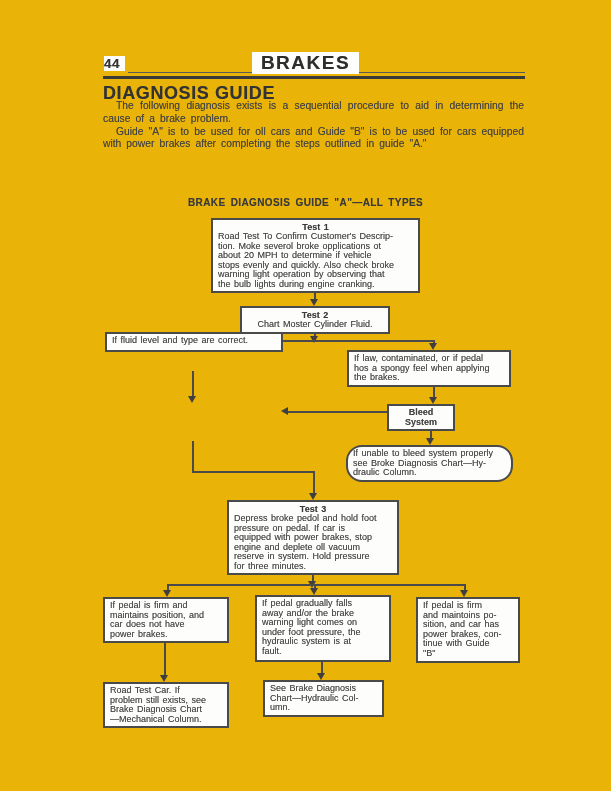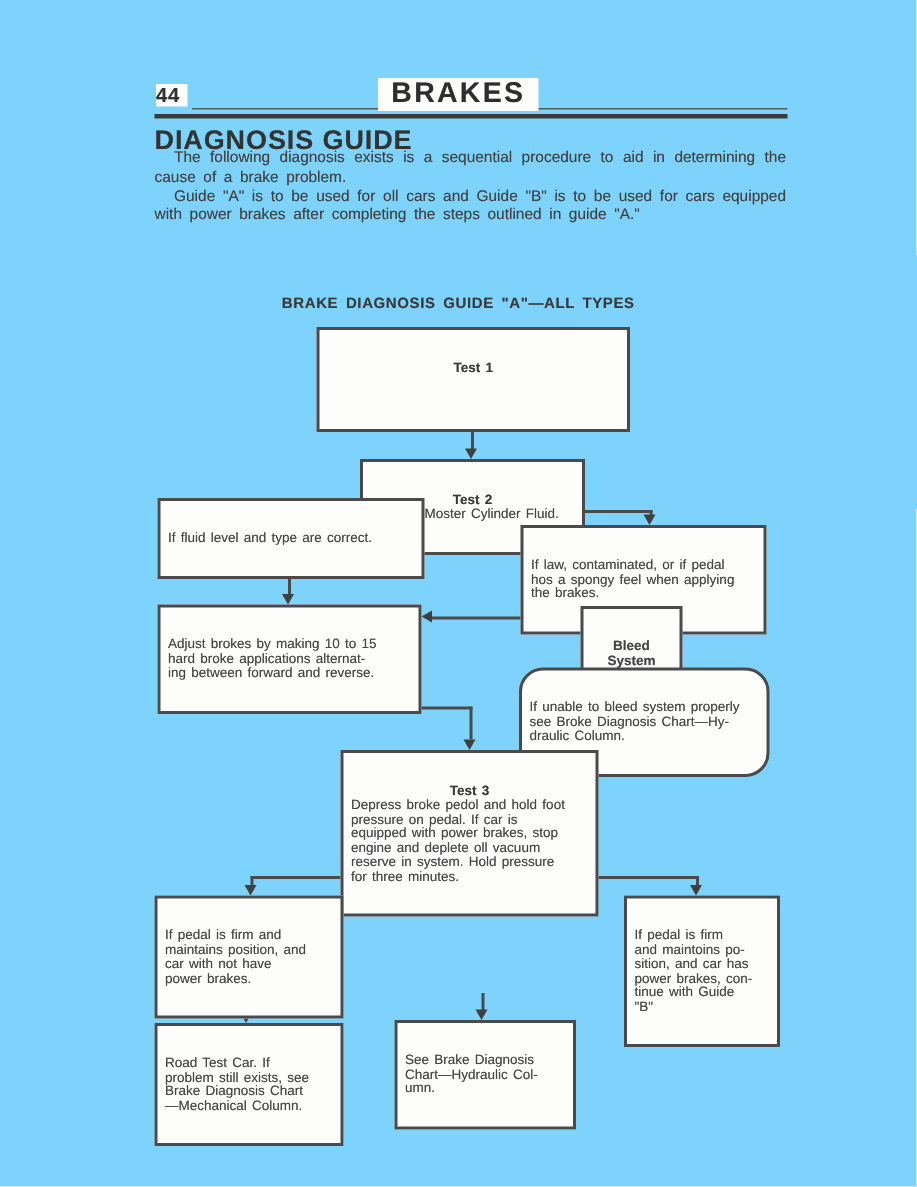--- a/index.html
+++ b/index.html
@@ -1,18 +1,18 @@
 <!DOCTYPE html>
 <html><head>
 <meta charset="utf-8">
 <style>
   html,body{margin:0;padding:0;background:#ffffff;}
   .page{
     position:relative;width:611px;height:791px;margin:0;
-    background:#7dd3fc;color:#3d3d3d;
+    background:#eab308;color:#3d3d3d;
     font-family:"Liberation Sans",sans-serif;
     text-shadow:0 0 .35px rgba(70,70,70,.55);
     overflow:hidden;
   }
   .abs{position:absolute;}
   
   .page-num{left:104px;top:56px;font-size:13.5px;font-weight:bold;letter-spacing:.5px;
     background:#fdfdfc;z-index:2;padding-right:5px;color:#333;}
   .doc-title-wrap{left:0;top:52px;width:611px;text-align:center;z-index:2;}
   .doc-title{display:inline-block;background:#fdfdfc;padding:0 9px;
@@ -22,21 +22,21 @@
   .section-heading{left:103px;top:83px;font-size:18px;font-weight:bold;
     letter-spacing:.6px;color:#333;}
   
   .body-copy{left:103px;top:100px;width:421px;font-size:10.3px;line-height:12.8px;
     text-align:justify;word-spacing:2.2px;color:#424242;}
   .body-copy p{margin:0;text-indent:13px;}
   
   .chart-title{left:0;top:197px;width:611px;text-align:center;font-size:10px;
     font-weight:bold;letter-spacing:.4px;word-spacing:2px;color:#3a3a3a;}
   .node{position:absolute;box-sizing:border-box;border:2px solid #4a4a4a;
-    background:#fdfdfc;padding:20px 5px;font-size:9px;line-height:9.5px;
+    background:#fdfdfc;padding:2px 5px;font-size:9px;line-height:9.5px;
     word-spacing:1px;color:#454545;}
   .ntitle{text-align:center;font-weight:bold;line-height:10px;color:#3a3a3a;}
   .ntext{white-space:pre-line;}
   .tcenter{text-align:center;}
   .ln{position:absolute;background:#4a4a4a;}
   .arr-d{position:absolute;width:0;height:0;
     border-left:4.5px solid transparent;border-right:4.5px solid transparent;
     border-top:7px solid #3f3f3f;}
   .arr-l{position:absolute;width:0;height:0;
     border-top:4.5px solid transparent;border-bottom:4.5px solid transparent;
@@ -101,42 +101,43 @@
   <div class="arr-d" style="left:460px;top:590px;"></div>
 
   <div class="ln" style="left:164px;top:642px;width:2px;height:34px;"></div>
   <div class="arr-d" style="left:160px;top:675px;"></div>
 
   <div class="ln" style="left:321px;top:662px;width:2px;height:12px;"></div>
   <div class="arr-d" style="left:317px;top:673px;"></div>
 
   <div class="node" style="left:211px;top:218px;width:209px;min-height:70px;">
     <div class="ntitle">Test 1</div>
+    <div class="ntext">Road Test To Confirm Customer's Descrip-
+tion. Moke severol broke opplications ot
+about 20 MPH to determine if vehicle
+stops evenly and quickly. Also check broke
+warning light operation by observing that
+the bulb lights during engine cranking.</div>
   </div>
 
   <div class="node" style="left:240px;top:306px;width:150px;min-height:22px;">
     <div class="ntitle">Test 2</div>
     <div class="ntext tcenter">Chart Moster Cylinder Fluid.</div>
   </div>
 
   <div class="node" style="left:105px;top:332px;width:178px;min-height:20px;">
     <div class="ntext">If fluid level and type are correct.</div>
   </div>
 
   <div class="node" style="left:347px;top:350px;width:164px;min-height:33px;">
     <div class="ntext">If law, contaminated, or if pedal
 hos a spongy feel when applying
 the brakes.</div>
   </div>
 
-  <div class="node" style="left:105px;top:403px;width:176px;min-height:38px;">
-    <div class="ntext">Adjust brokes by making 10 to 15
-hard broke applications alternat-
-ing between forward and reverse.</div>
-  </div>
 
   <div class="node" style="left:387px;top:404px;width:68px;min-height:21px;font-weight:bold;">
     <div class="ntext tcenter">Bleed System</div>
   </div>
 
   <div class="node" style="left:346px;top:445px;width:167px;min-height:36px;border-radius:16px;">
     <div class="ntext">If unable to bleed system properly
 see Broke Diagnosis Chart—Hy-
 draulic Column.</div>
   </div>
@@ -147,24 +148,32 @@
 pressure on pedal. If car is
 equipped with power brakes, stop
 engine and deplete oll vacuum
 reserve in system. Hold pressure
 for three minutes.</div>
   </div>
 
   <div class="node" style="left:103px;top:597px;width:126px;min-height:45px;">
     <div class="ntext">If pedal is firm and
 maintains position, and
-car with not have
+car does not have
 power brakes.</div>
   </div>
 
+  <div class="node" style="left:255px;top:595px;width:136px;min-height:67px;">
+    <div class="ntext">If pedal gradually falls
+away and/or the brake
+warning light comes on
+under foot pressure, the
+hydraulic system is at
+fault.</div>
+  </div>
 
   <div class="node" style="left:416px;top:597px;width:104px;min-height:66px;">
     <div class="ntext">If pedal is firm
 and maintoins po-
 sition, and car has
 power brakes, con-
 tinue with Guide
 "B"</div>
   </div>
 

